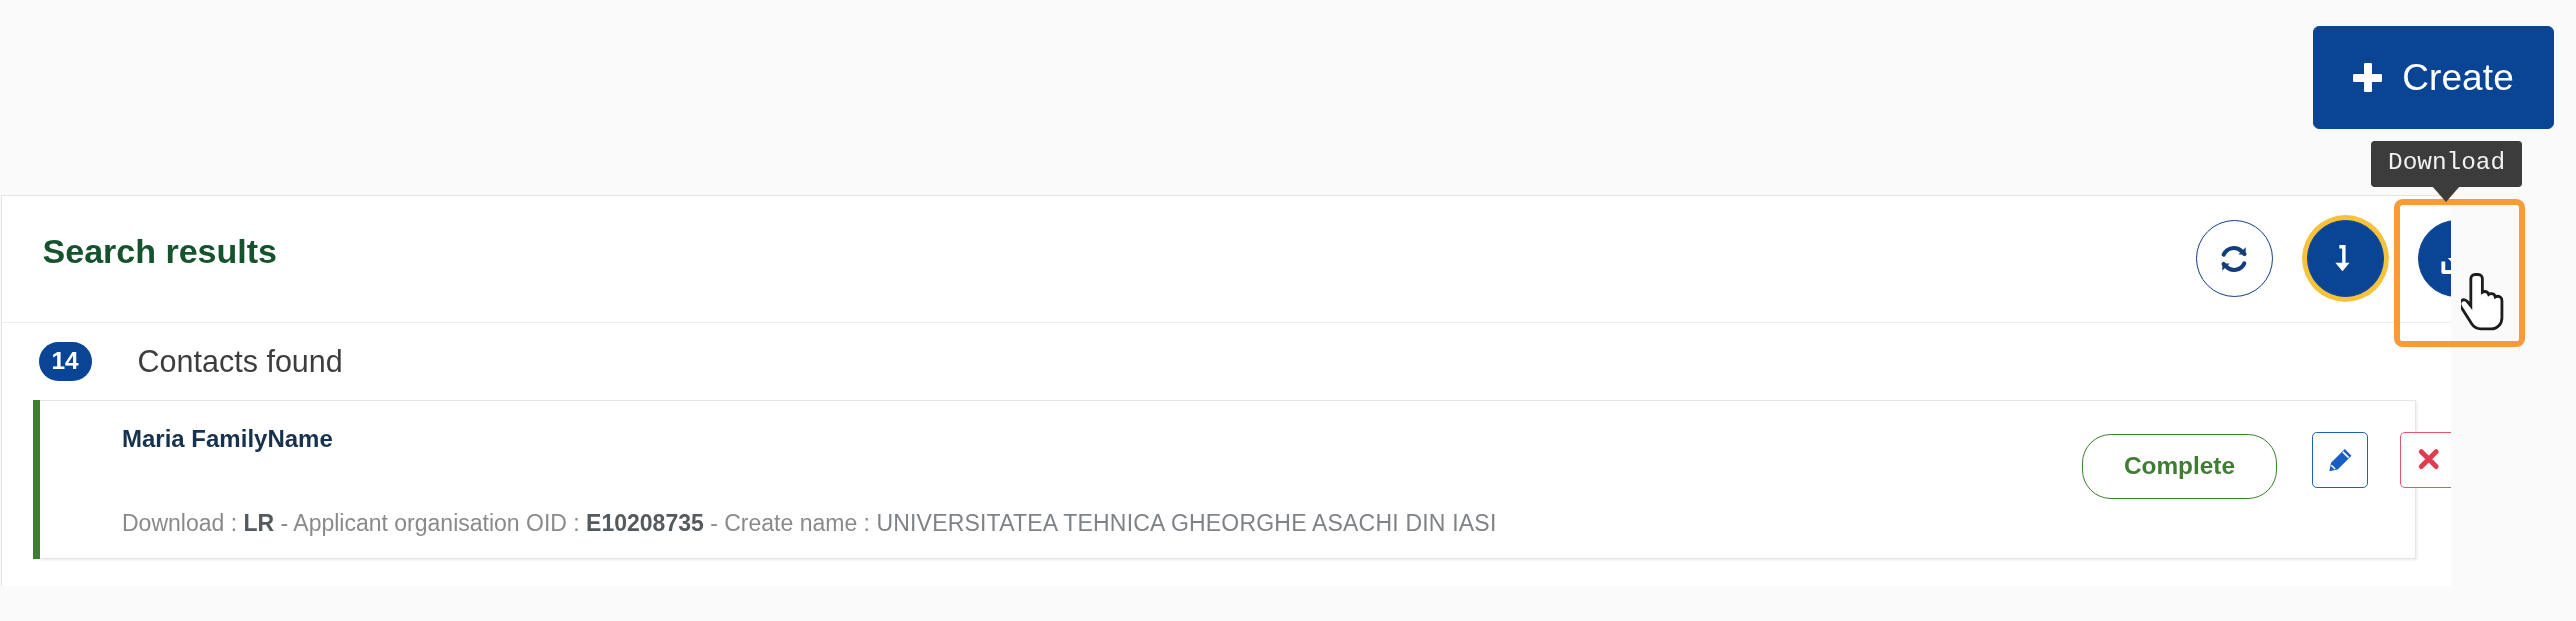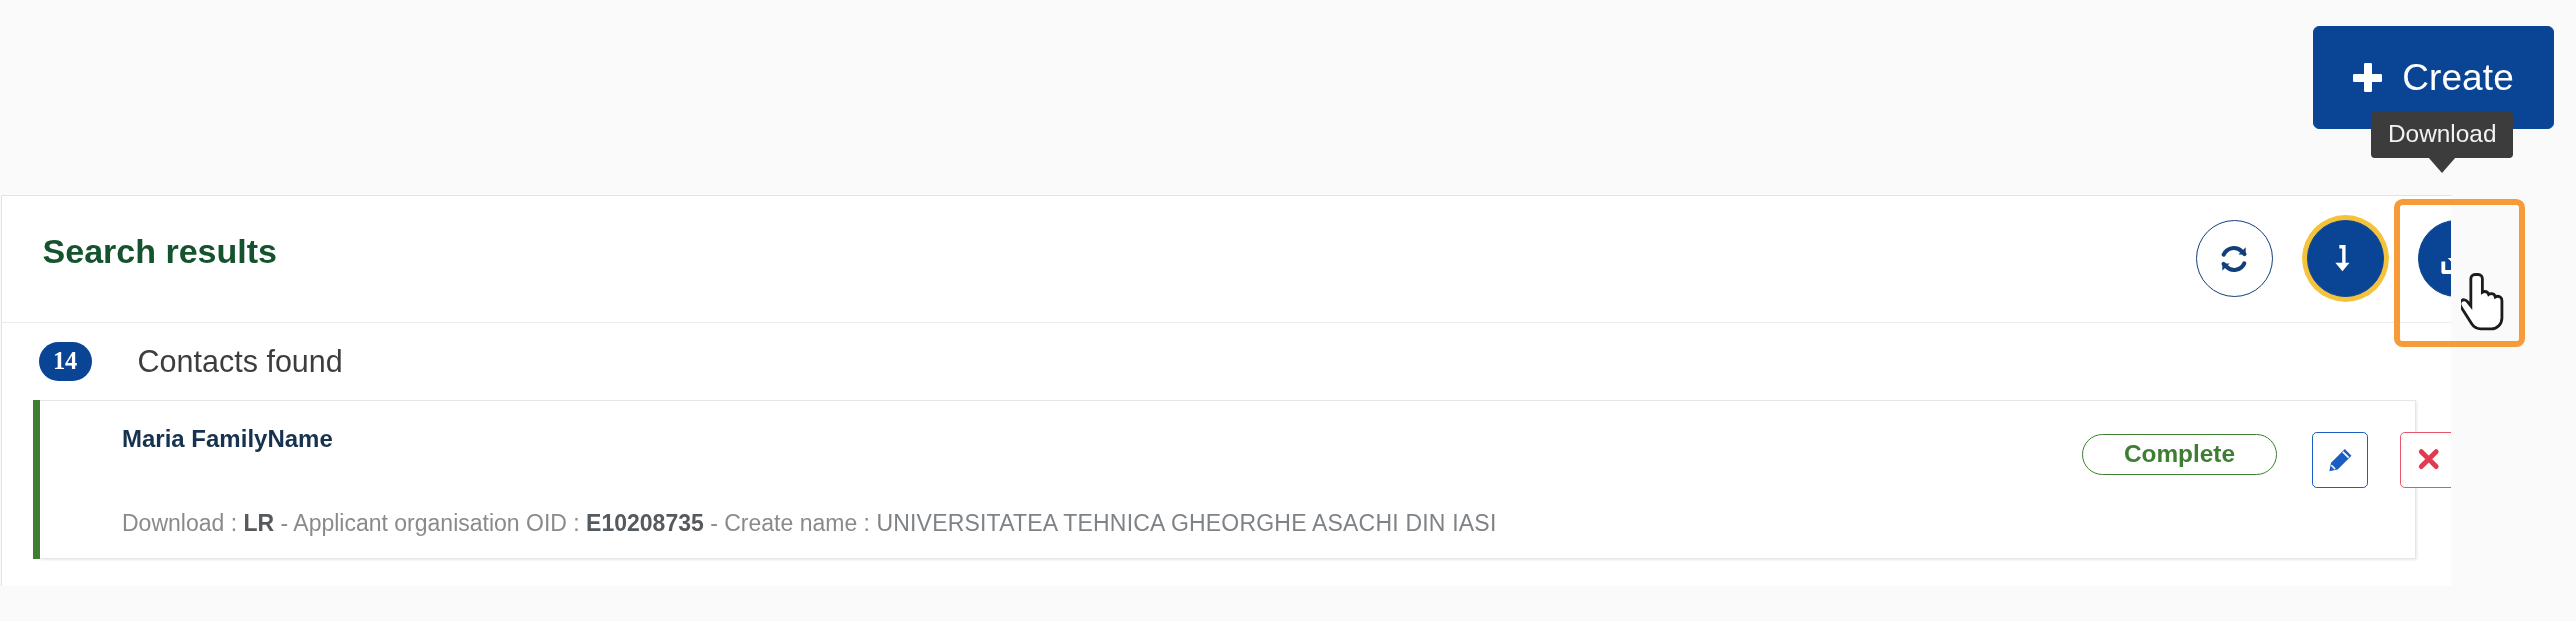--- a/index.html
+++ b/index.html
@@ -64,25 +64,26 @@
     font-size: 37px;
     line-height: 1;
     letter-spacing: 0.1px;
     white-space: nowrap;
   }
 
   
   .tooltip {
     position: absolute;
     left: 2371px;
-    top: 112px;
+    top: 141px;
     background: #3c3c3c;
     border-radius: 3.7px;
     padding: 10.4px 17px 11.6px 17px;
     z-index: 40;
+    font-family: Liberation Mono, monospace;
   }
   .tooltip-text {
     color: #f2f2f2;
     font-size: 24.4px;
     line-height: 1;
     white-space: nowrap;
   }
   .tooltip::after {
     content: "";
     position: absolute;
@@ -198,21 +199,20 @@
     padding: 0 11px;
     border-radius: 21px;
     background: #0a4595;
     color: #ffffff;
     font-size: 24.4px;
     font-weight: bold;
     display: flex;
     align-items: center;
     justify-content: center;
     line-height: 1;
-    font-family: Liberation Serif, serif;
   }
   .found-label {
     position: absolute;
     left: 136px;
     top: 20px;
     font-size: 30.5px;
     color: #3d3d3d;
     line-height: 1.2;
     white-space: nowrap;
   }
@@ -268,21 +268,21 @@
     font-weight: normal;
     letter-spacing: 0.2px;
   }
 
   
   .status-pill {
     position: absolute;
     left: 2042px;
     top: 33px;
     width: 195px;
-    height: 41px;
+    height: 65px;
     border: 1.8px solid #3e7d32;
     border-radius: 29px;
     display: flex;
     align-items: center;
     justify-content: center;
     color: #3e7d32;
     font-size: 24.4px;
     font-weight: bold;
     line-height: 1;
     cursor: pointer;

